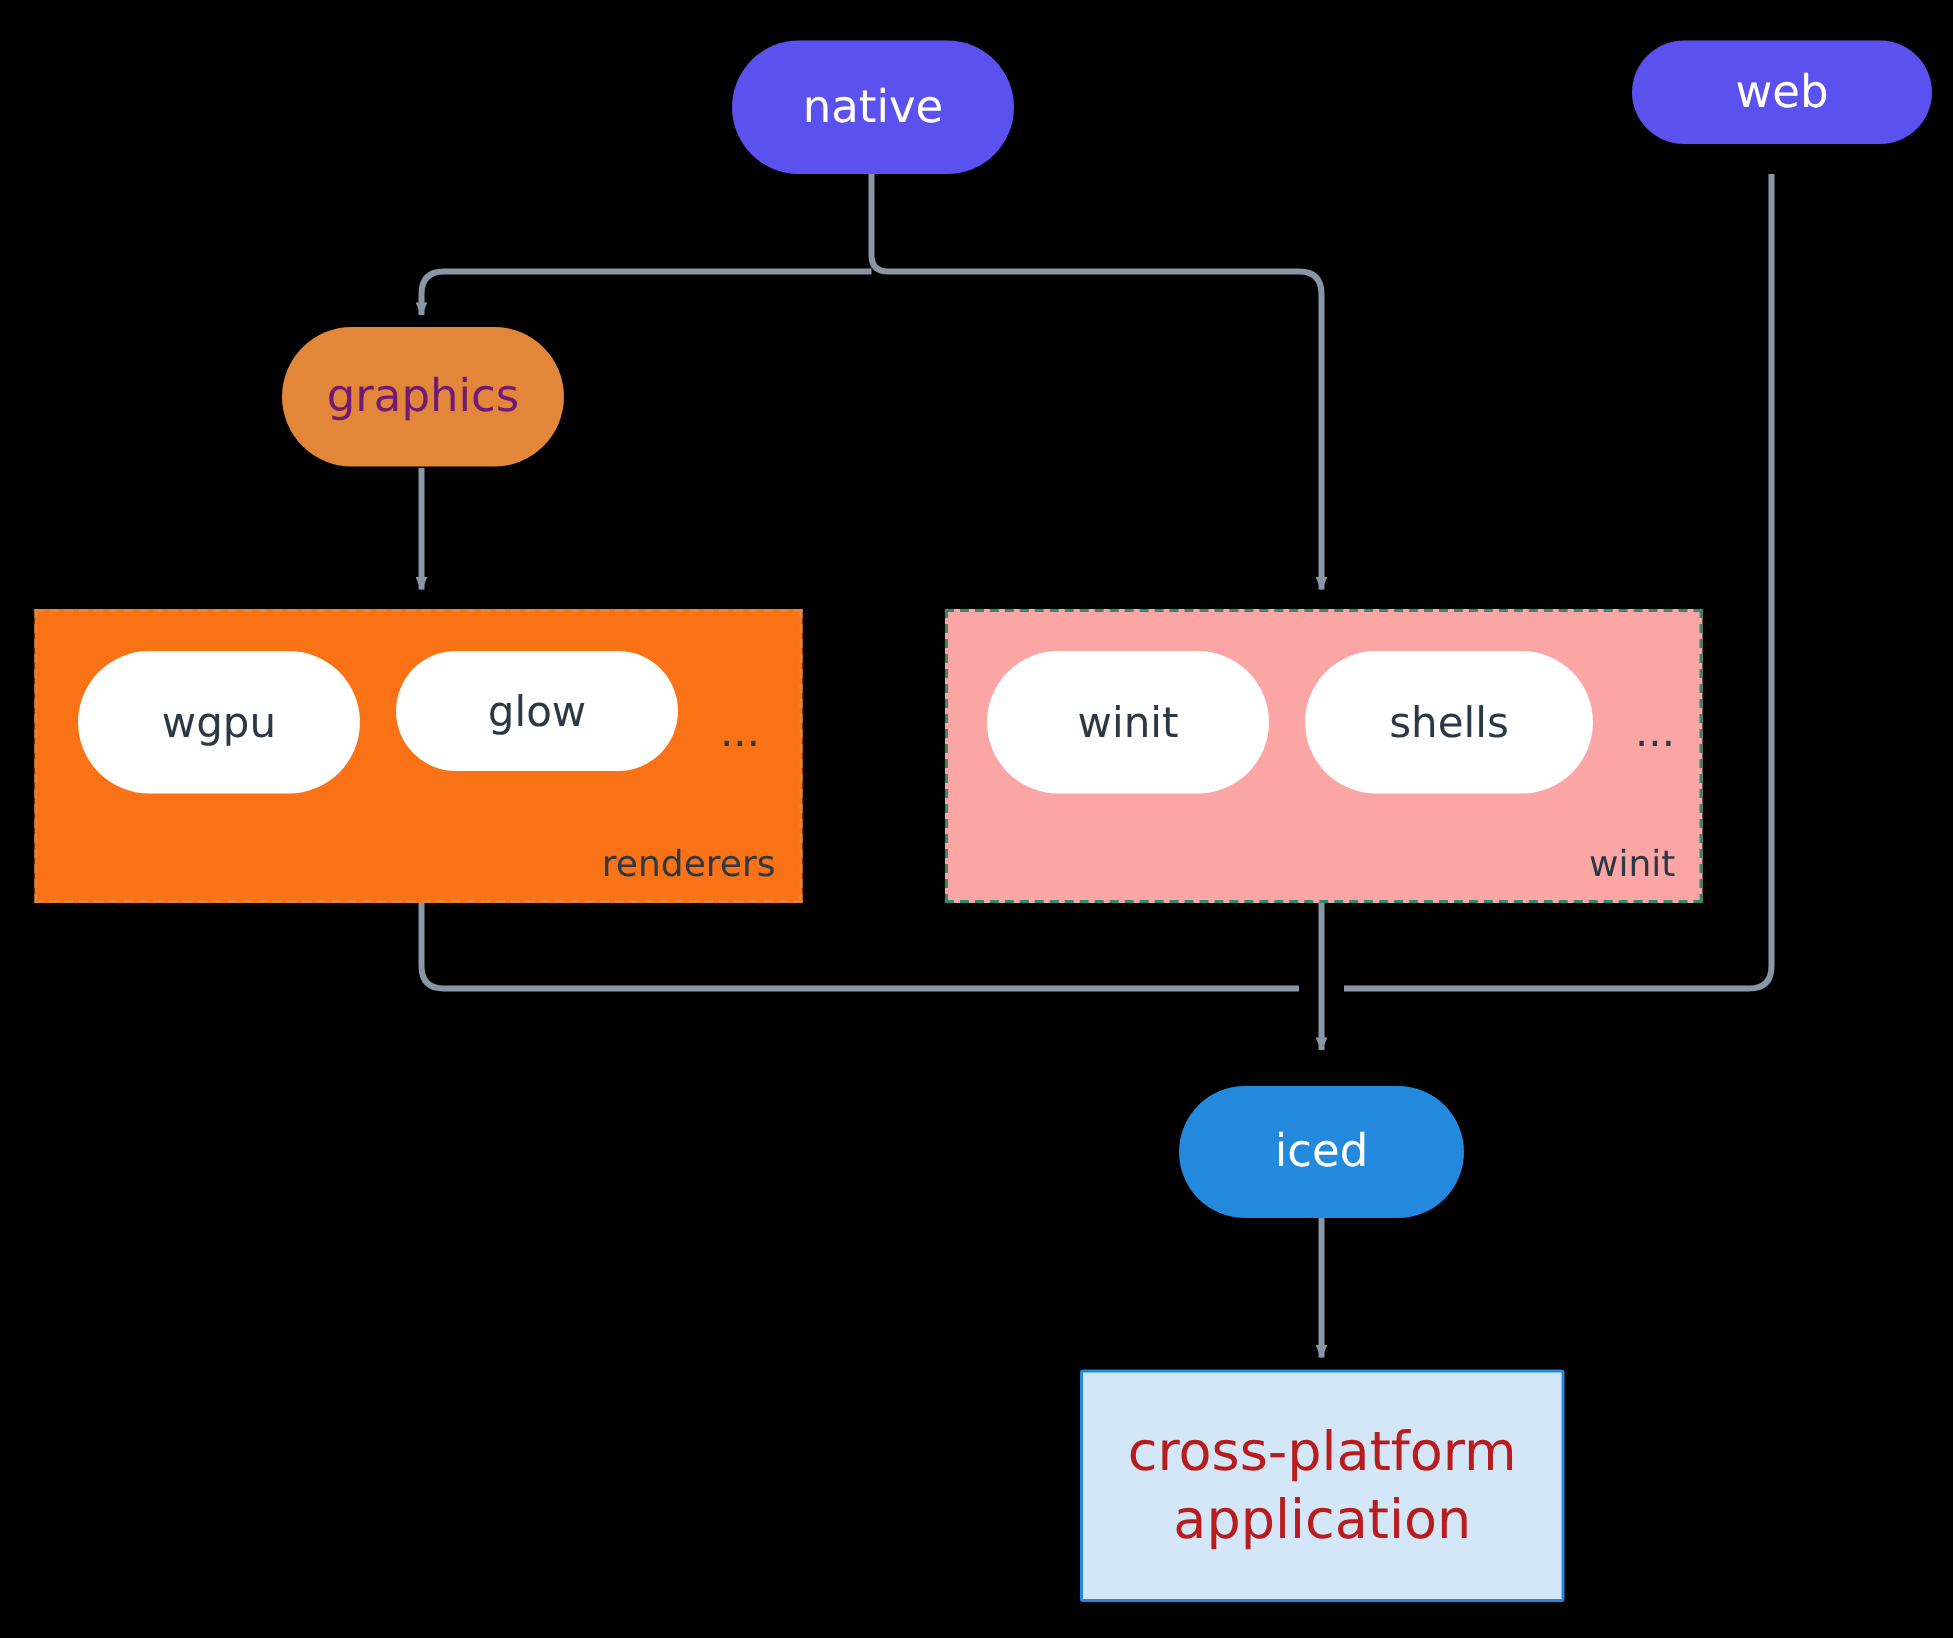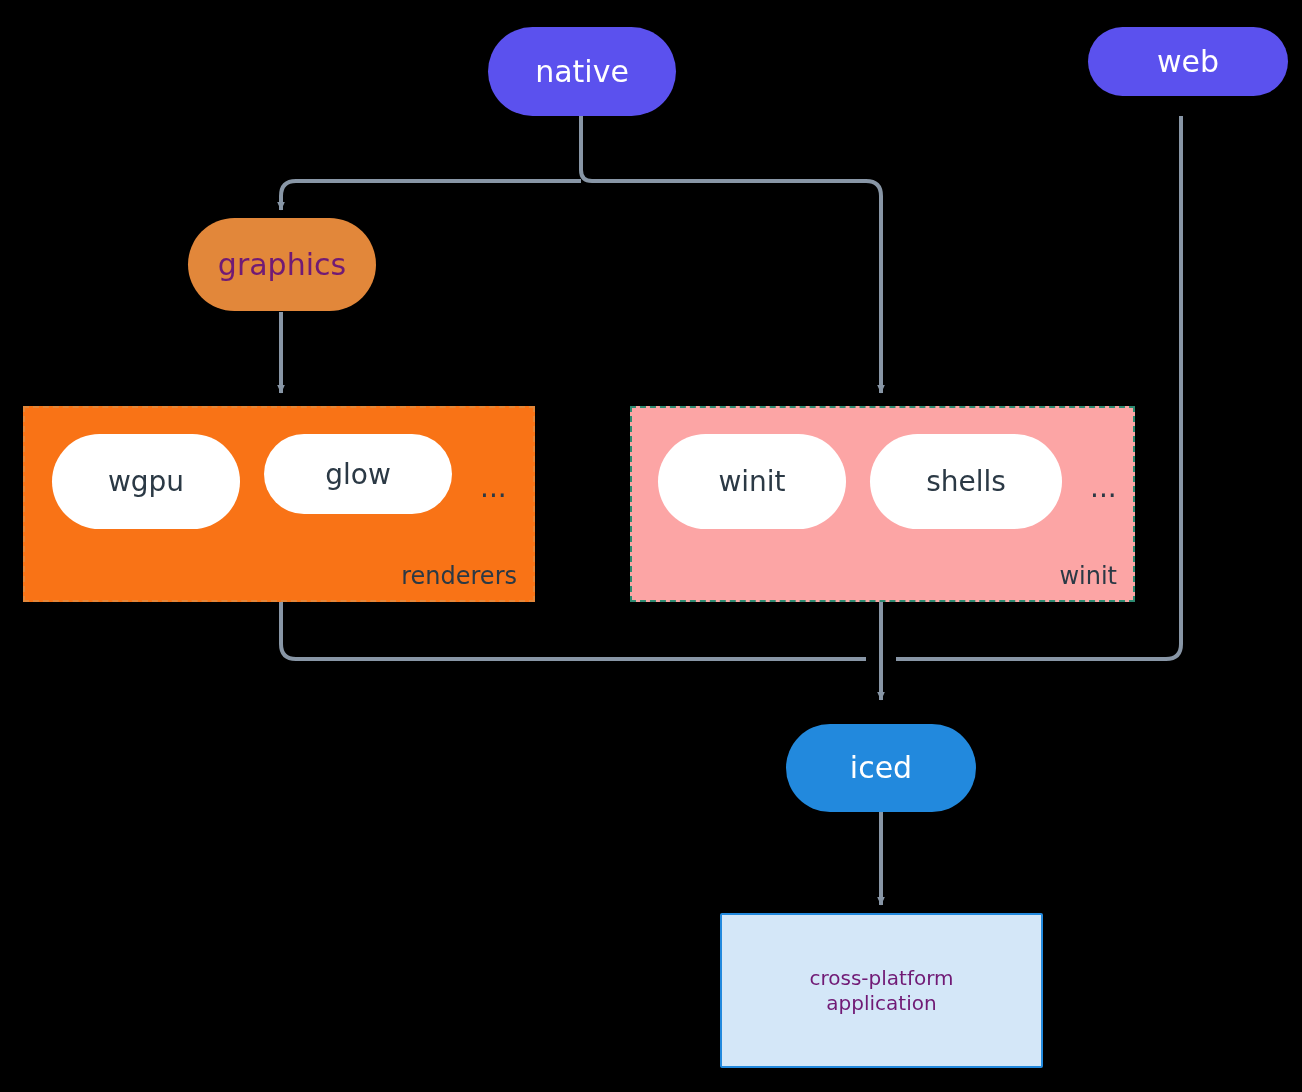--- a/index.html
+++ b/index.html
@@ -93,22 +93,22 @@
     position: absolute;
     color: #2B3945;
     font-size: 28px;
     line-height: 1;
   }
 
   
   .rect-app {
     background: #D4E7F8;
     border: 2px solid #2289DD;
-    color: #701a75;
-    font-size: 20px;
+    color: #b91c1c;
+    font-size: 36px;
     border-radius: 2px;
     flex-direction: column;
   }
   .rect-app span { display: block; }
 </style>
 </head>
 <body>
 
 <div id="canvas">
 

